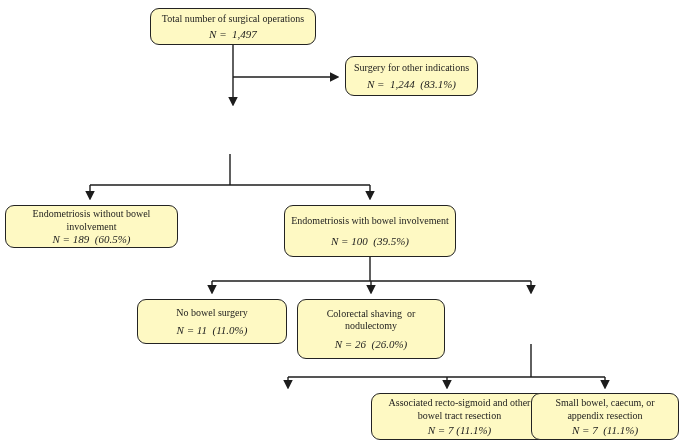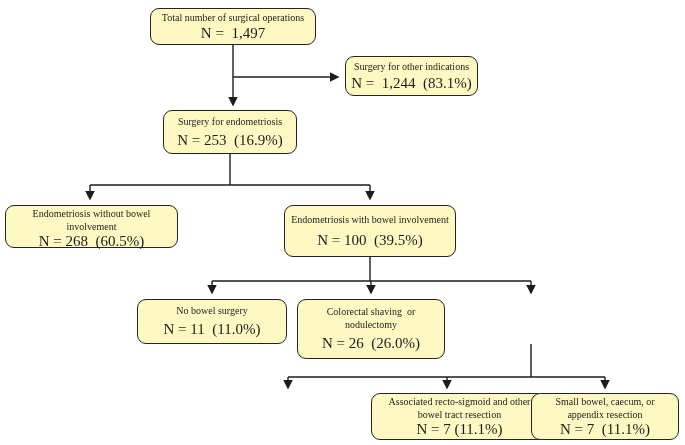--- a/index.html
+++ b/index.html
@@ -29,23 +29,24 @@
     justify-content: space-evenly;
     text-align: center;
     padding: 2px 4px;
   }
   .node .label {
     font-size: 10px;
     line-height: 1.25;
     white-space: pre-wrap;
   }
   .node .value {
-    font-size: 15px;
+    font-size: 11px;
     line-height: 1.1;
     white-space: pre-wrap;
+    font-style: italic;
   }
   .narrow-label .label { padding: 0 10px; }
 </style>
 </head>
 <body>
 
 <div id="figure">
 
   <svg id="connectors" viewBox="0 0 685 445" xmlns="http://www.w3.org/2000/svg">
     <defs>
@@ -79,28 +80,24 @@
   <div class="node" style="left:150px; top:8px; width:166px; height:37px;">
     <div class="label">Total number of surgical operations</div>
     <div class="value">N =  1,497</div>
   </div>
 
   <div class="node" style="left:345px; top:56px; width:133px; height:40px;">
     <div class="label">Surgery for other indications</div>
     <div class="value">N =  1,244  (83.1%)</div>
   </div>
 
-  <div class="node" style="left:163px; top:110px; width:134px; height:44px;">
-    <div class="label">Surgery for endometriosis</div>
-    <div class="value">N = 253  (16.9%)</div>
-  </div>
 
   <div class="node" style="left:5px; top:205px; width:173px; height:43px;">
     <div class="label">Endometriosis without bowel involvement</div>
-    <div class="value">N = 268  (60.5%)</div>
+    <div class="value">N = 189  (60.5%)</div>
   </div>
 
   <div class="node" style="left:284px; top:205px; width:172px; height:52px;">
     <div class="label">Endometriosis with bowel involvement</div>
     <div class="value">N = 100  (39.5%)</div>
   </div>
 
   <div class="node" style="left:137px; top:299px; width:150px; height:45px;">
     <div class="label">No bowel surgery</div>
     <div class="value">N = 11  (11.0%)</div>

